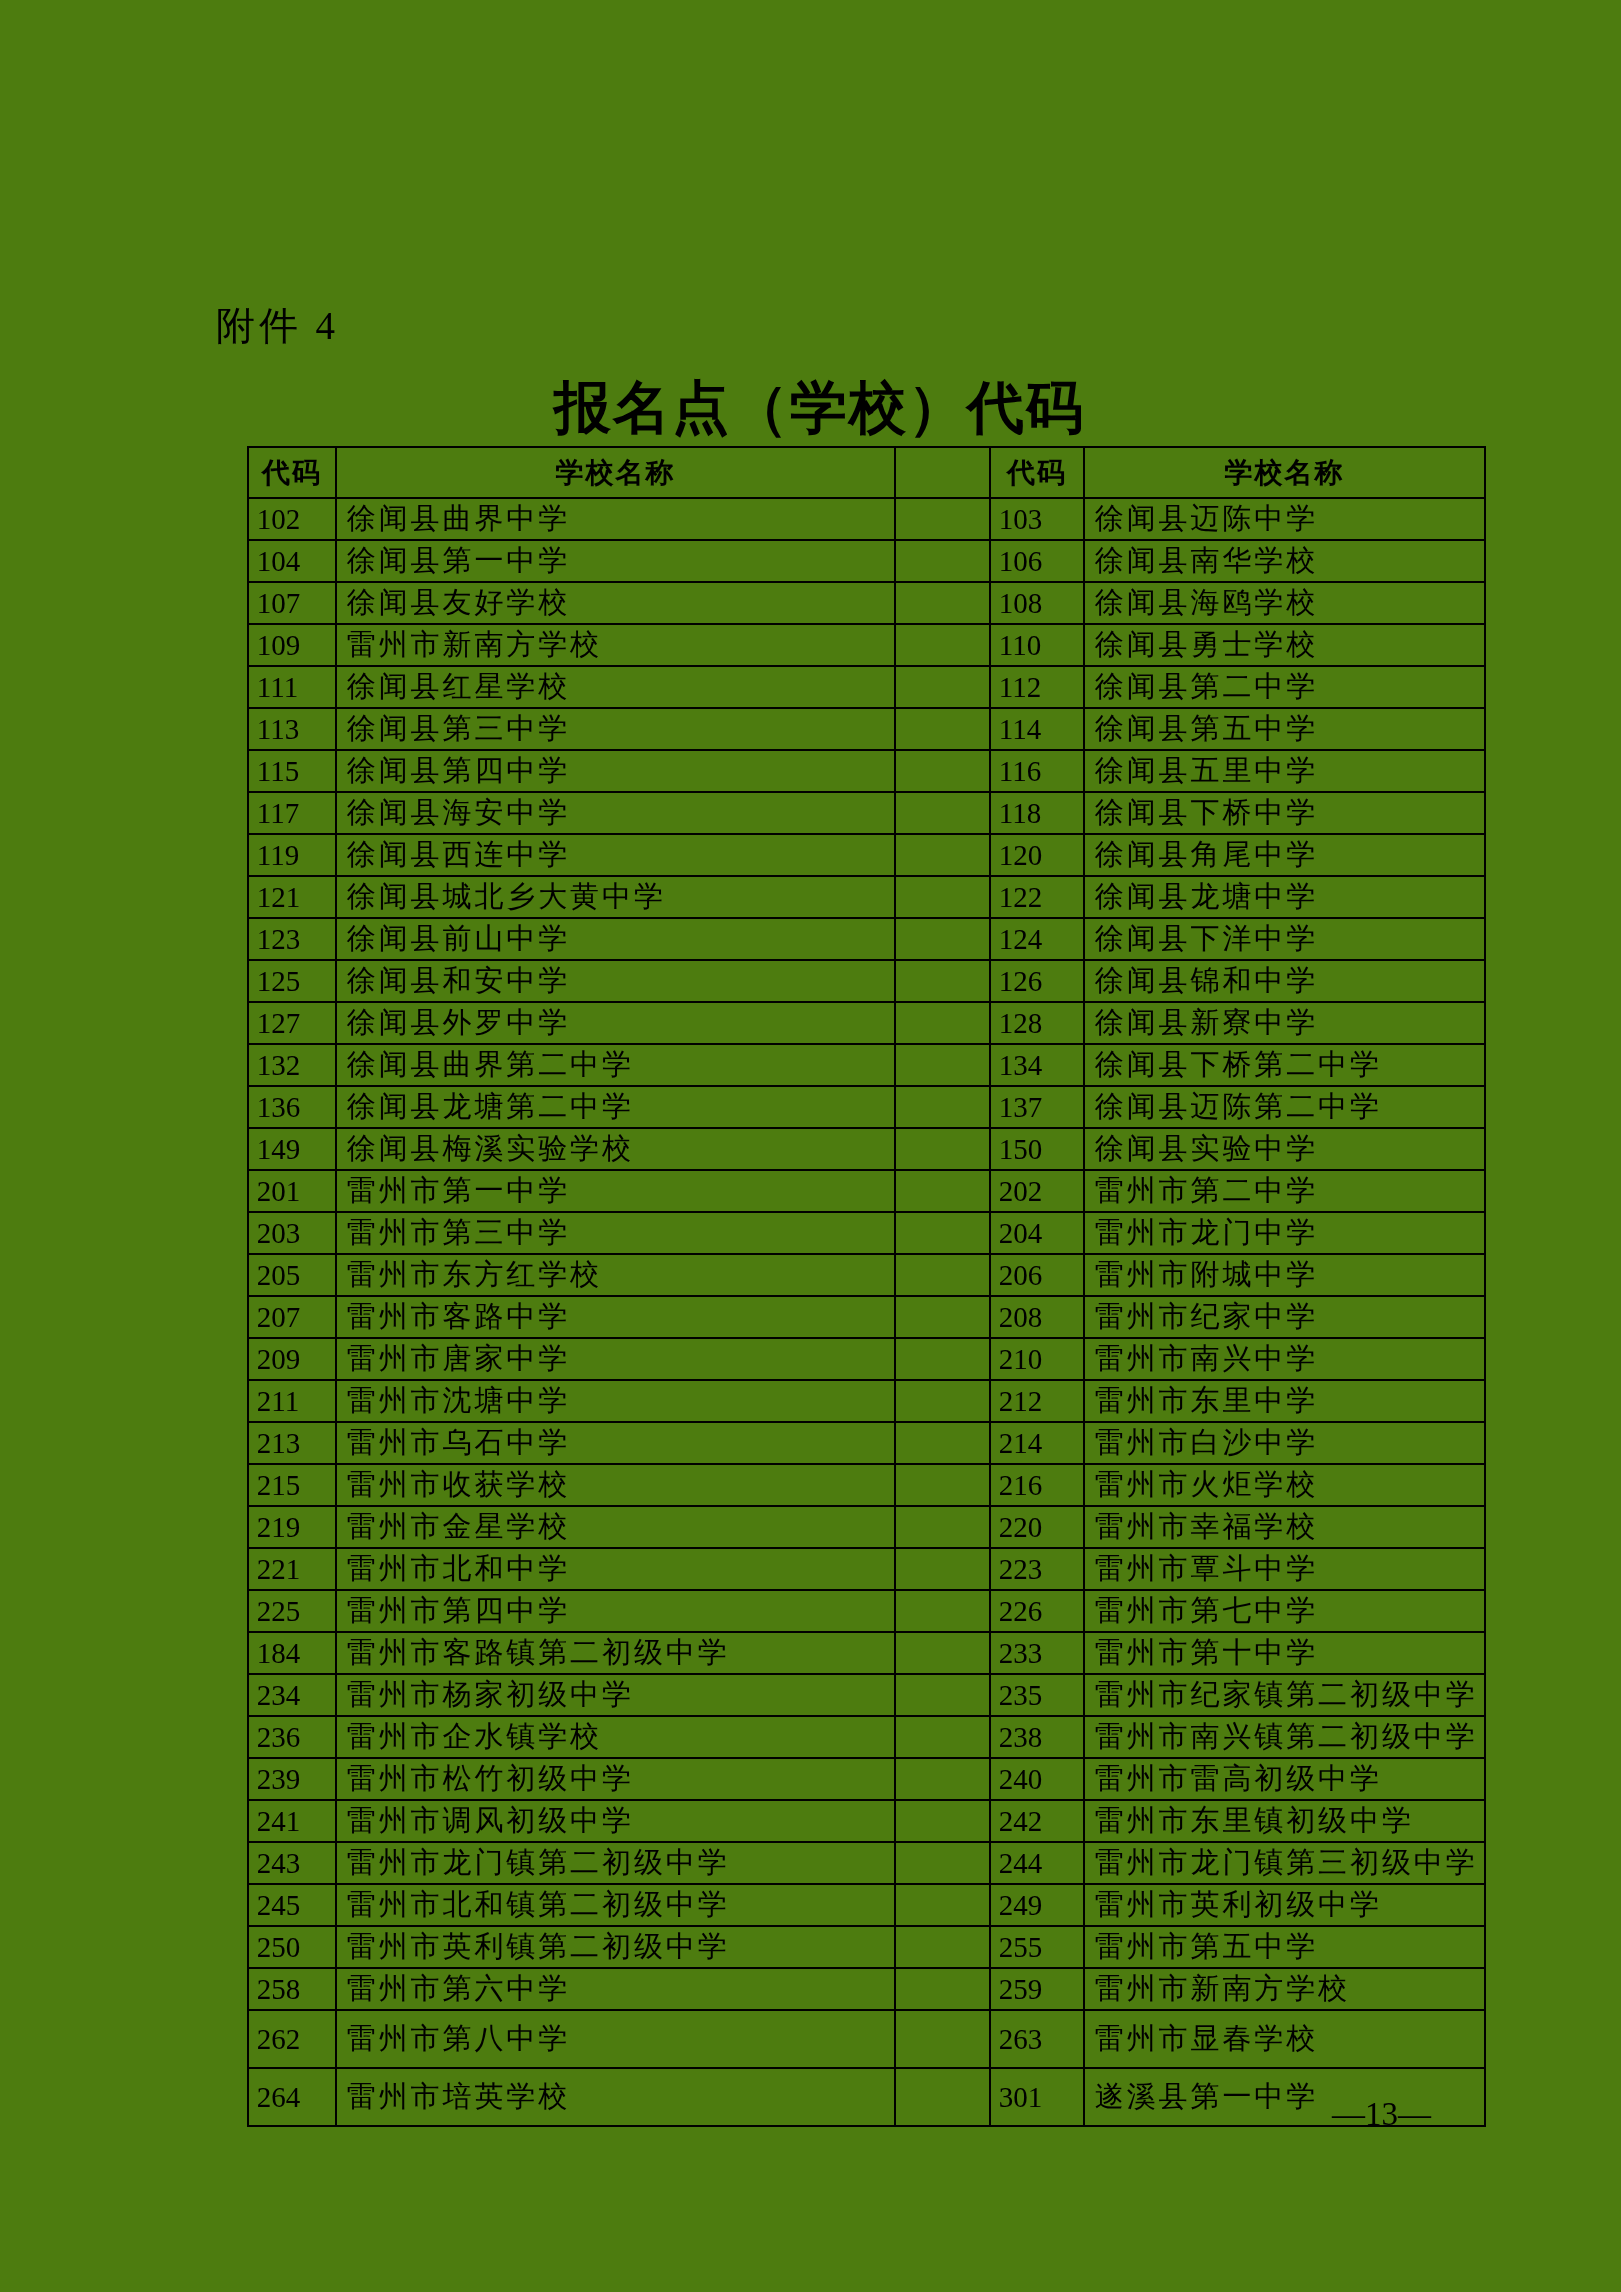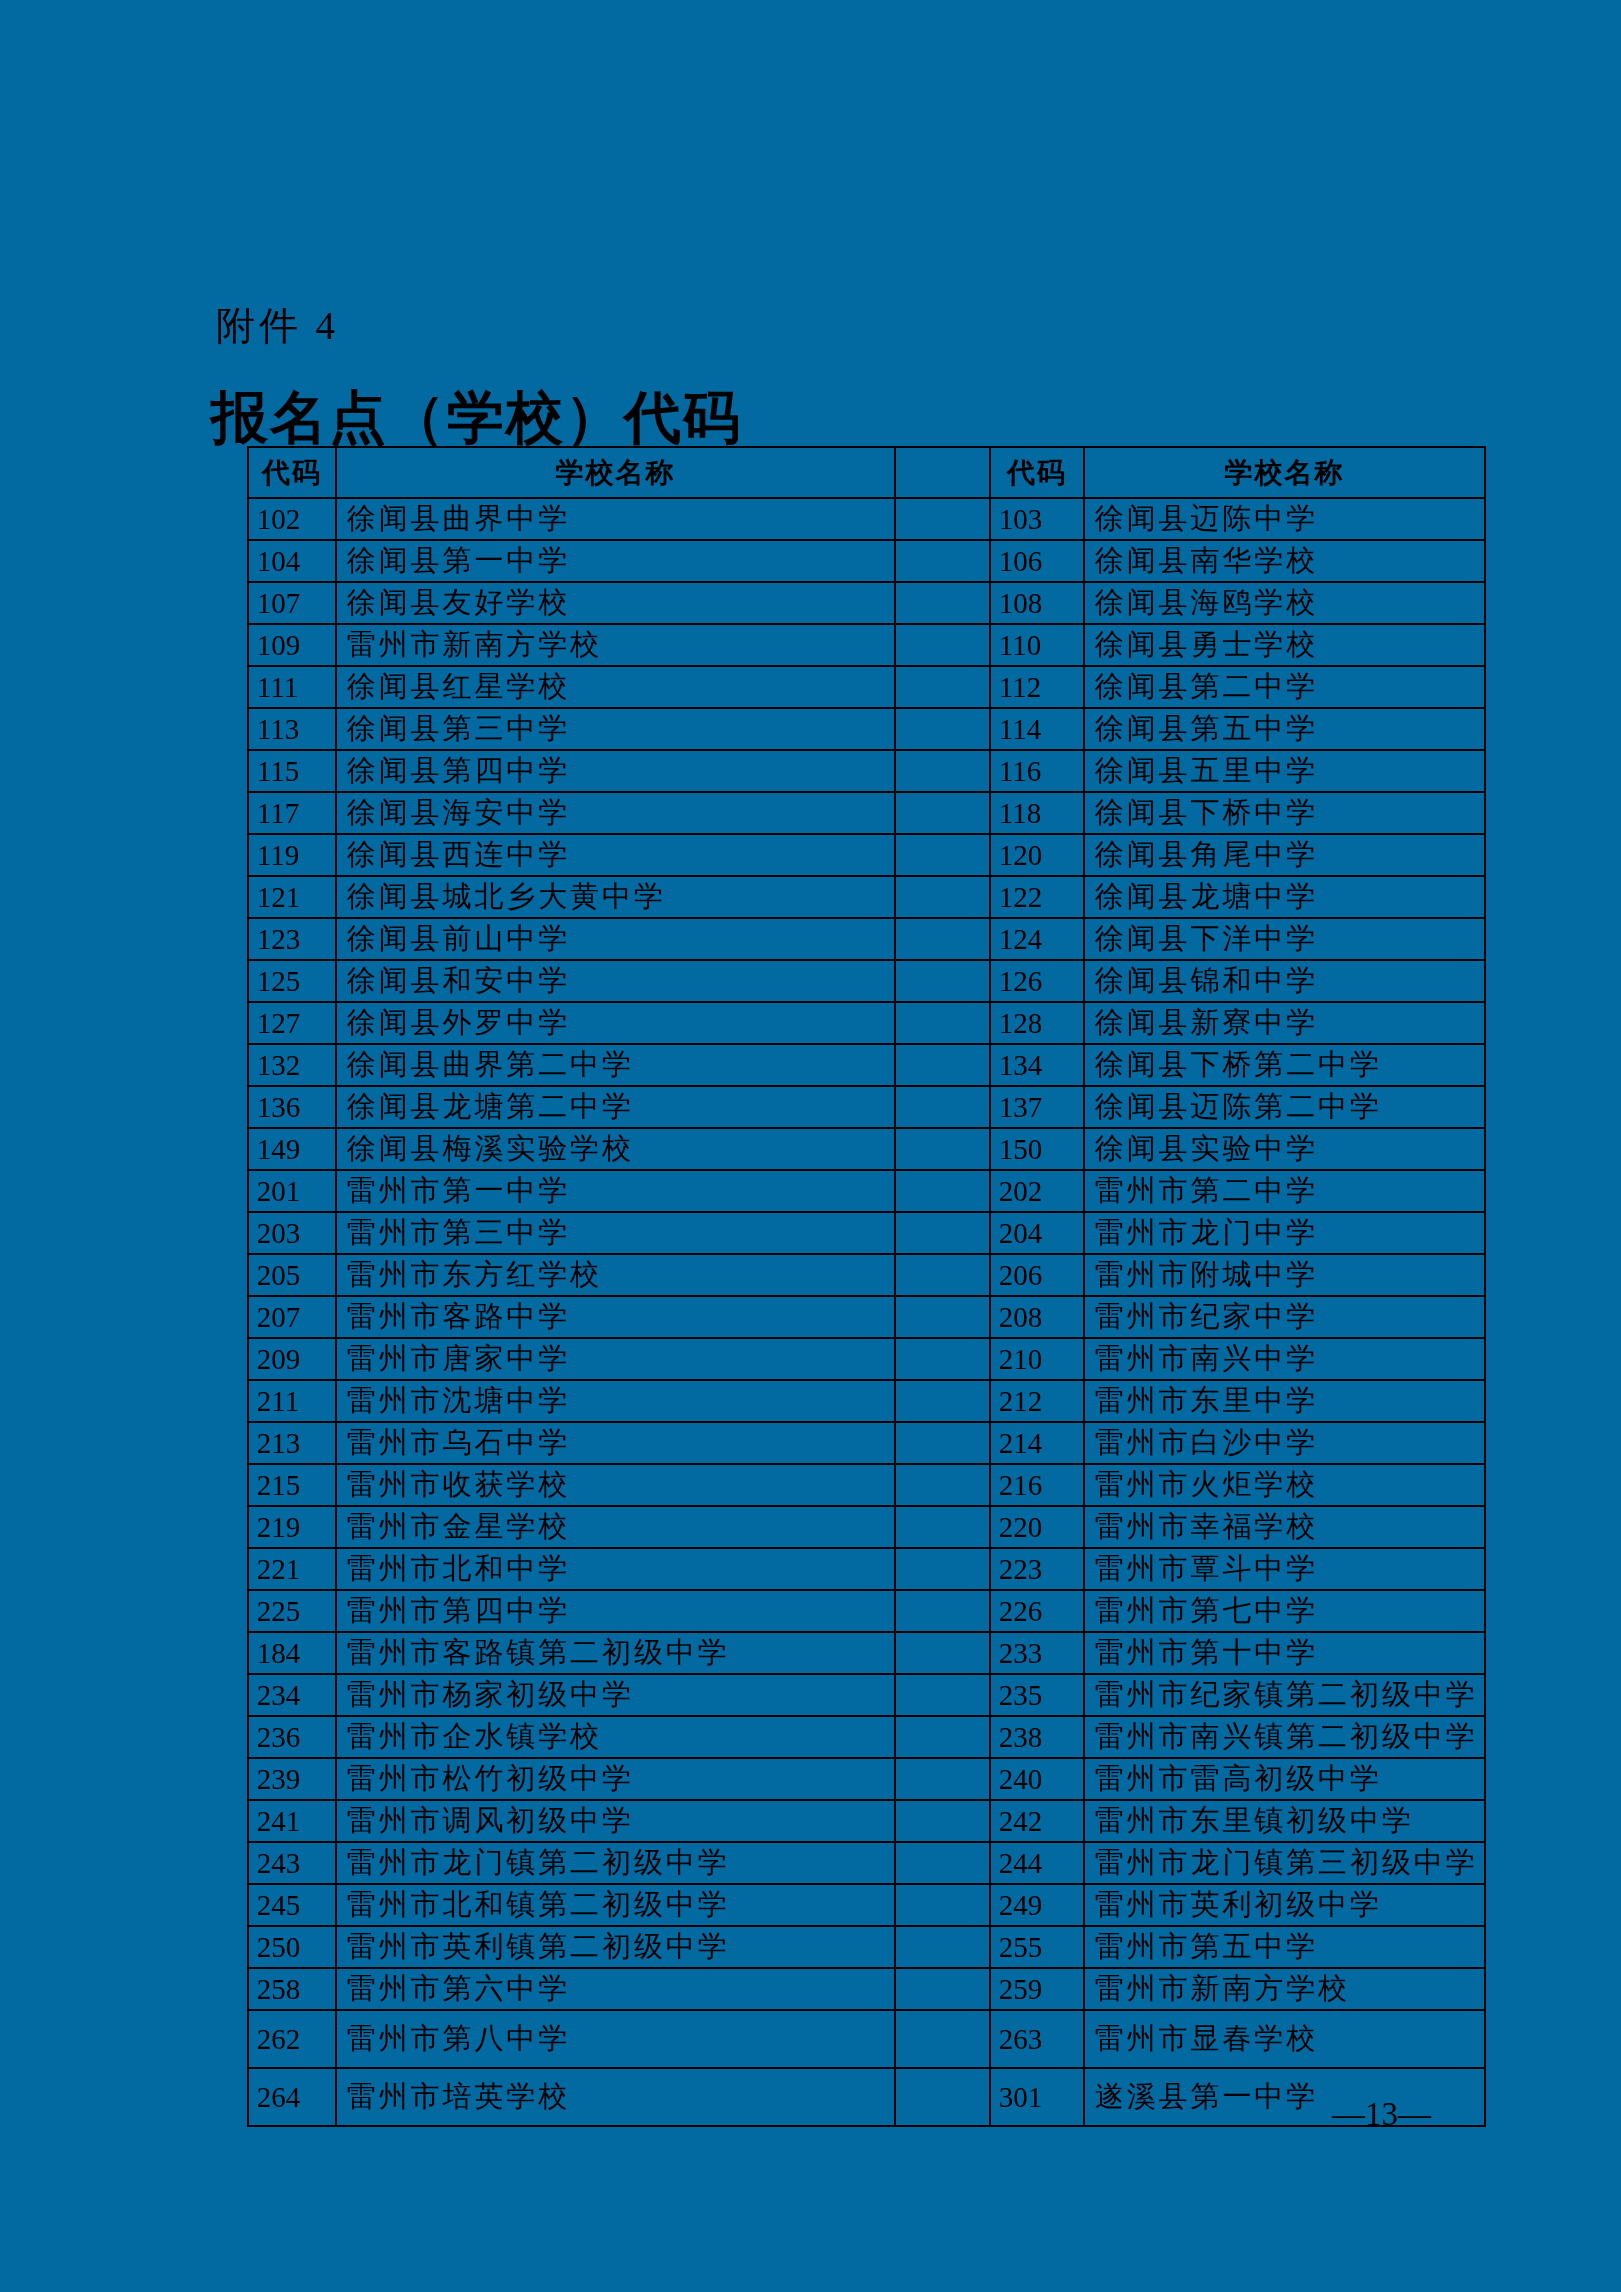--- a/index.html
+++ b/index.html
@@ -5,40 +5,40 @@
   html, body {
     margin: 0;
     padding: 0;
     background: #e8e8e8;
   }
   .page {
     position: relative;
     width: 1621px;
     height: 2293px;
     margin: 0 auto;
-    background: #0369a1;
+    background: #4d7c0f;
     color: #000000;
     font-family: "Liberation Serif", "DejaVu Serif", serif;
     overflow: hidden;
   }
   .attachment-label {
     position: absolute;
     left: 216px;
     top: 299px;
     font-size: 39px;
     letter-spacing: 3.9px;
     white-space: nowrap;
   }
   .doc-title {
     position: absolute;
     left: 201px;
     top: 370px;
     width: 1237px;
-    margin: 10px;
-    text-align: left;
+    margin: 0;
+    text-align: center;
     font-size: 57px;
     font-weight: bold;
     letter-spacing: 2px;
     font-family: Liberation Serif, serif;
     white-space: nowrap;
   }
   table.code-table {
     position: absolute;
     left: 201px;
     top: 446px;

